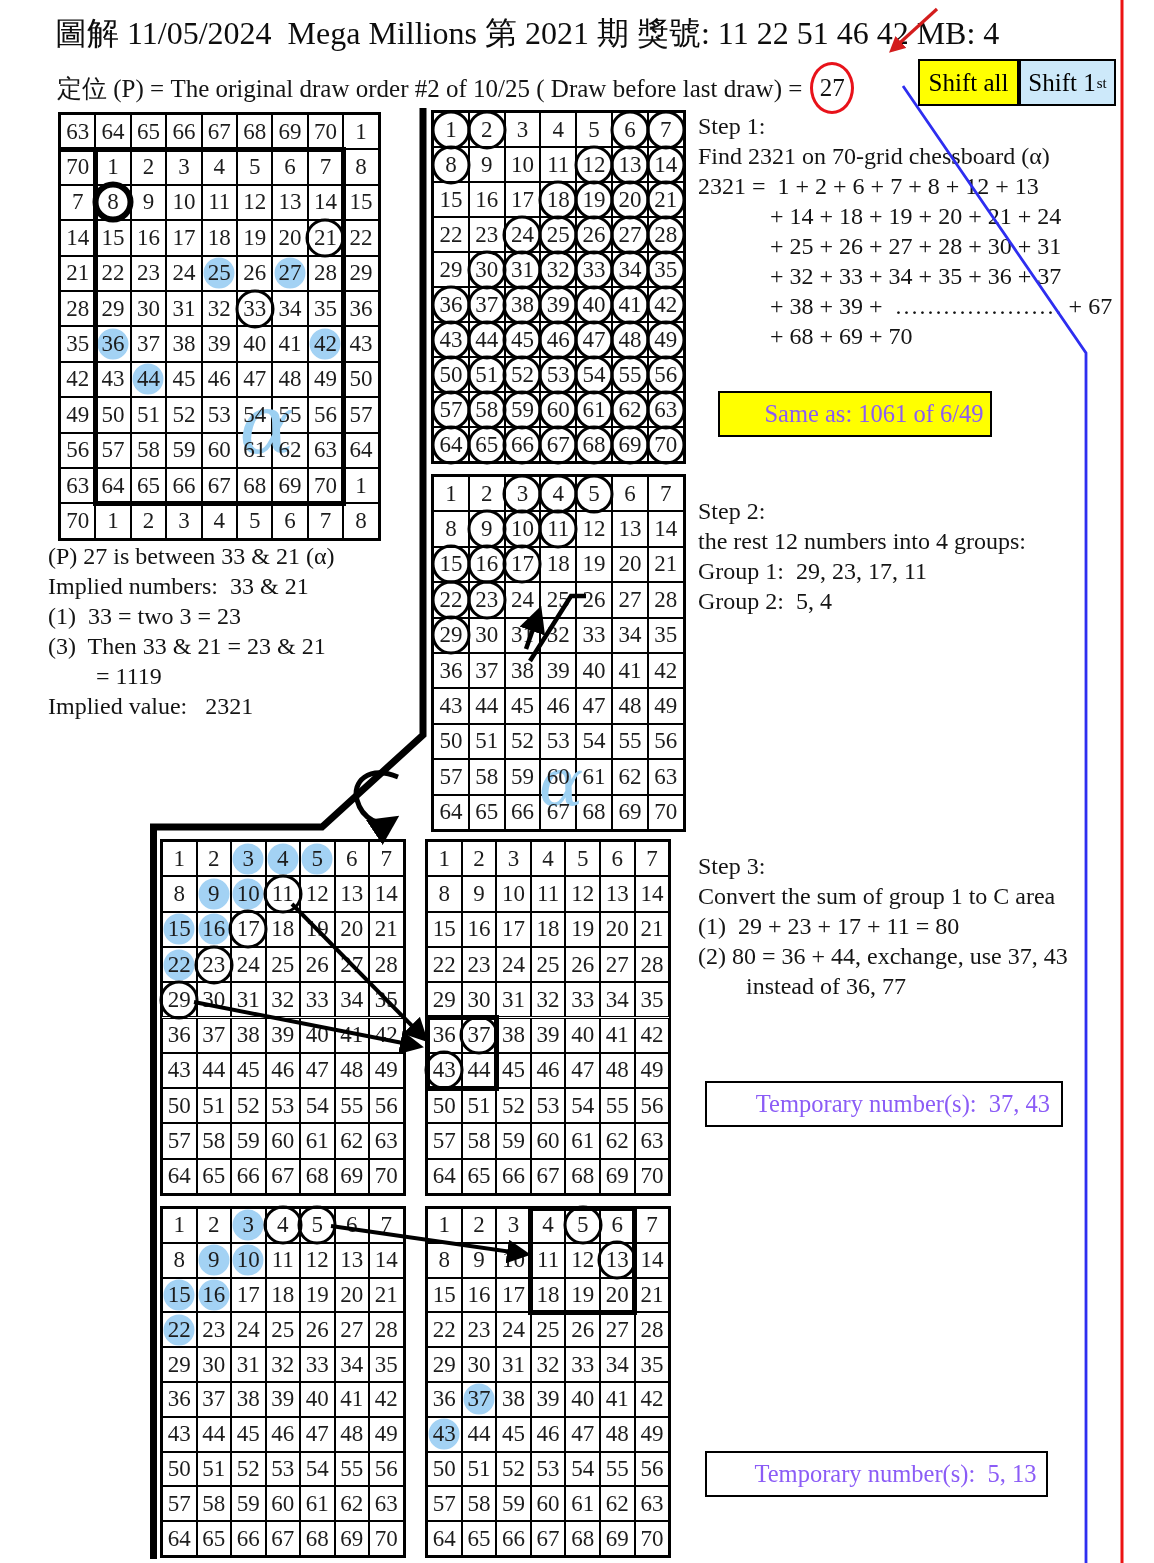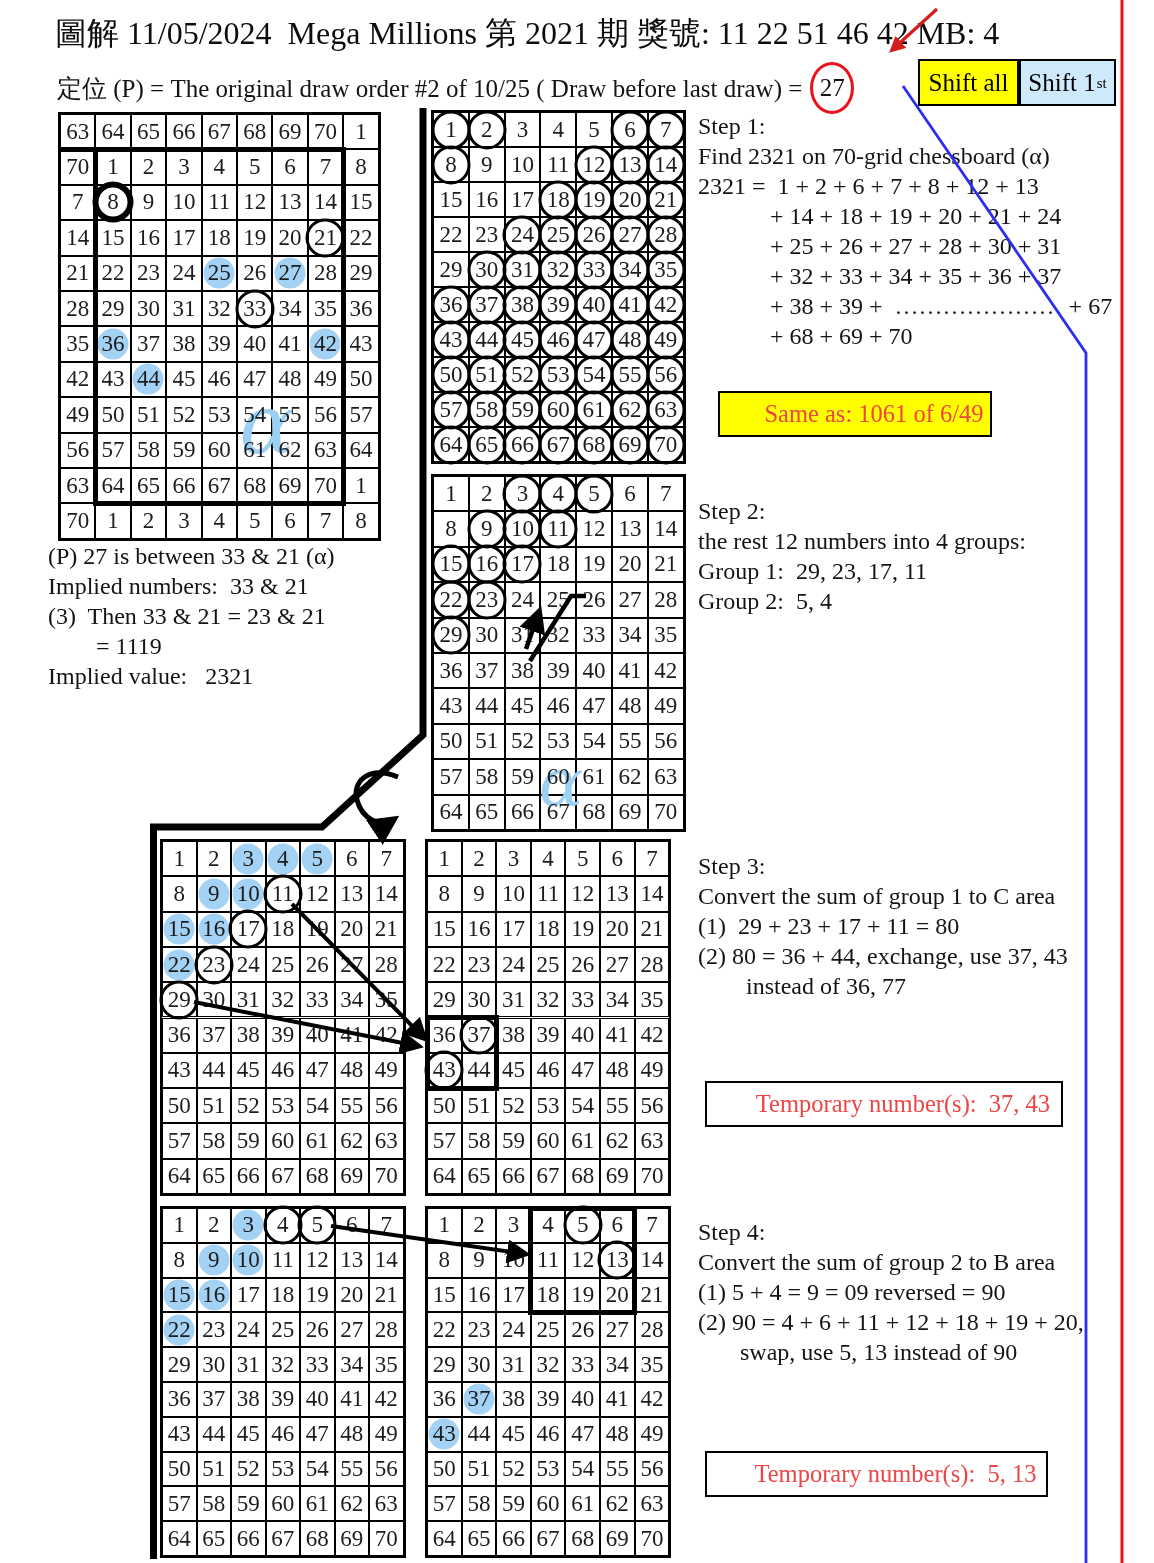--- a/index.html
+++ b/index.html
@@ -9,21 +9,21 @@
   #title{position:absolute;left:55px;top:12px;font-size:32px;white-space:pre;color:#0d0d0d;}
   #subtitle{position:absolute;left:57px;top:62px;font-size:25px;display:flex;align-items:center;white-space:pre;color:#141414;}
   .pvalue{display:inline-flex;align-items:center;justify-content:center;min-width:38px;height:46px;
           border:3px solid #e8121a;border-radius:50%;margin-left:8px;font-size:25px;color:#141414;}
   .btn{position:absolute;border:2.5px solid #000;box-sizing:border-box;display:flex;align-items:center;
        justify-content:center;font-size:25px;color:#000;}
   #shift-all{left:918px;top:59px;width:101px;height:47px;background:#ffff00;}
   #shift-first{left:1019px;top:59px;width:97px;height:47px;background:#cde9fa;}
   #shift-first sup{font-size:15px;line-height:0;margin-left:1px;}
   .note-box{position:absolute;border:2.5px solid #000;box-sizing:border-box;display:flex;align-items:center;
-            justify-content:center;font-size:24.5px;white-space:pre;color:#ef4444;padding-left:38px;}
+            justify-content:center;font-size:24.5px;white-space:pre;color:#8b5cf6;padding-left:38px;}
   #same-as{left:718px;top:391px;width:274px;height:46px;background:#ffff00;}
   #temp1{left:705px;top:1081px;width:358px;height:46px;background:#fff;}
   #temp2{left:705px;top:1451px;width:343px;height:46px;background:#fff;}
   .grid{position:absolute;background:#fff;border:2.5px solid #000;box-sizing:content-box;}
   .cell{position:absolute;box-sizing:border-box;border:0.8px solid #000;display:flex;align-items:center;justify-content:center;}
   .num{position:relative;z-index:3;font-size:23px;color:#1c1c1c;}
   .hl{position:absolute;z-index:1;width:31px;height:31px;border-radius:50%;background:#a3d2f4;left:50%;top:50%;transform:translate(-50%,-50%);}
   .ring{position:absolute;z-index:4;width:33px;height:33px;border:3.6px solid #000;border-radius:50%;left:50%;top:50%;transform:translate(-50%,-50%);}
   .ring.bold{width:29px;height:29px;border-width:6px;}
   .thickbox{position:absolute;z-index:5;border:5px solid #000;box-sizing:border-box;}
@@ -46,22 +46,21 @@
 
   <div id="shift-all" class="btn">Shift all</div>
   <div id="shift-first" class="btn">
       <span>Shift 1</span>
       <sup>st</sup>
     </div>
 
   <div class="tblock" style="left:698px;top:111px;"><div>Step 1:</div><div>Find 2321 on 70-grid chessboard (α)</div><div>2321 =  1 + 2 + 6 + 7 + 8 + 12 + 13</div><div>            + 14 + 18 + 19 + 20 + 21 + 24</div><div>            + 25 + 26 + 27 + 28 + 30 + 31</div><div>            + 32 + 33 + 34 + 35 + 36 + 37</div><div>            + 38 + 39 +  ………………… + 67</div><div>            + 68 + 69 + 70</div></div>
   <div class="tblock" style="left:698px;top:496px;"><div>Step 2:</div><div>the rest 12 numbers into 4 groups:</div><div>Group 1:  29, 23, 17, 11</div><div>Group 2:  5, 4</div></div>
   <div class="tblock" style="left:698px;top:851px;"><div>Step 3:</div><div>Convert the sum of group 1 to C area</div><div>(1)  29 + 23 + 17 + 11 = 80</div><div>(2) 80 = 36 + 44, exchange, use 37, 43</div><div>        instead of 36, 77</div></div>
-  <div class="tblock" style="left:698px;top:1217px;"><div>Step 4:</div><div>Convert the sum of group 2 to B area</div><div>(1) 5 + 4 = 9 = 09 reversed = 90</div><div>(2) 90 = 4 + 6 + 11 + 12 + 18 + 19 + 20,</div><div>       swap, use 5, 13 instead of 90</div></div>
-  <div class="tblock" style="left:48px;top:541px;"><div>(P) 27 is between 33 &amp; 21 (α)</div><div>Implied numbers:  33 &amp; 21</div><div>(3)  Then 33 &amp; 21 = 23 &amp; 21</div><div>        = 1119</div><div>Implied value:   2321</div></div>
+  <div class="tblock" style="left:48px;top:541px;"><div>(P) 27 is between 33 &amp; 21 (α)</div><div>Implied numbers:  33 &amp; 21</div><div>(1)  33 = two 3 = 23</div><div>(3)  Then 33 &amp; 21 = 23 &amp; 21</div><div>        = 1119</div><div>Implied value:   2321</div></div>
 
   <div id="same-as" class="note-box">Same as: 1061 of 6/49</div>
   <div id="temp1" class="note-box">Temporary number(s):  37, 43</div>
   <div id="temp2" class="note-box">Temporary number(s):  5, 13</div>
 
   <svg id="overlay" width="1154" height="1563" viewBox="0 0 1154 1563">
     <defs>
       <marker id="ab" viewBox="0 0 10 10" refX="7.5" refY="5" markerWidth="6" markerHeight="6" orient="auto">
         <path d="M0,0 L10,5 L0,10 z" fill="#000"></path>
       </marker>

